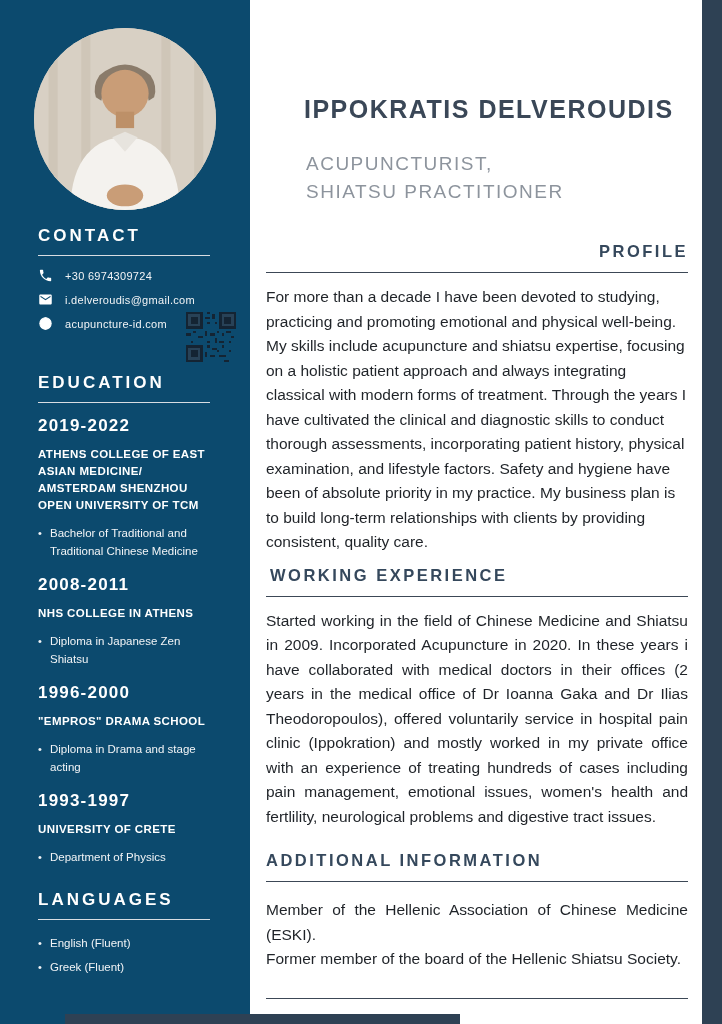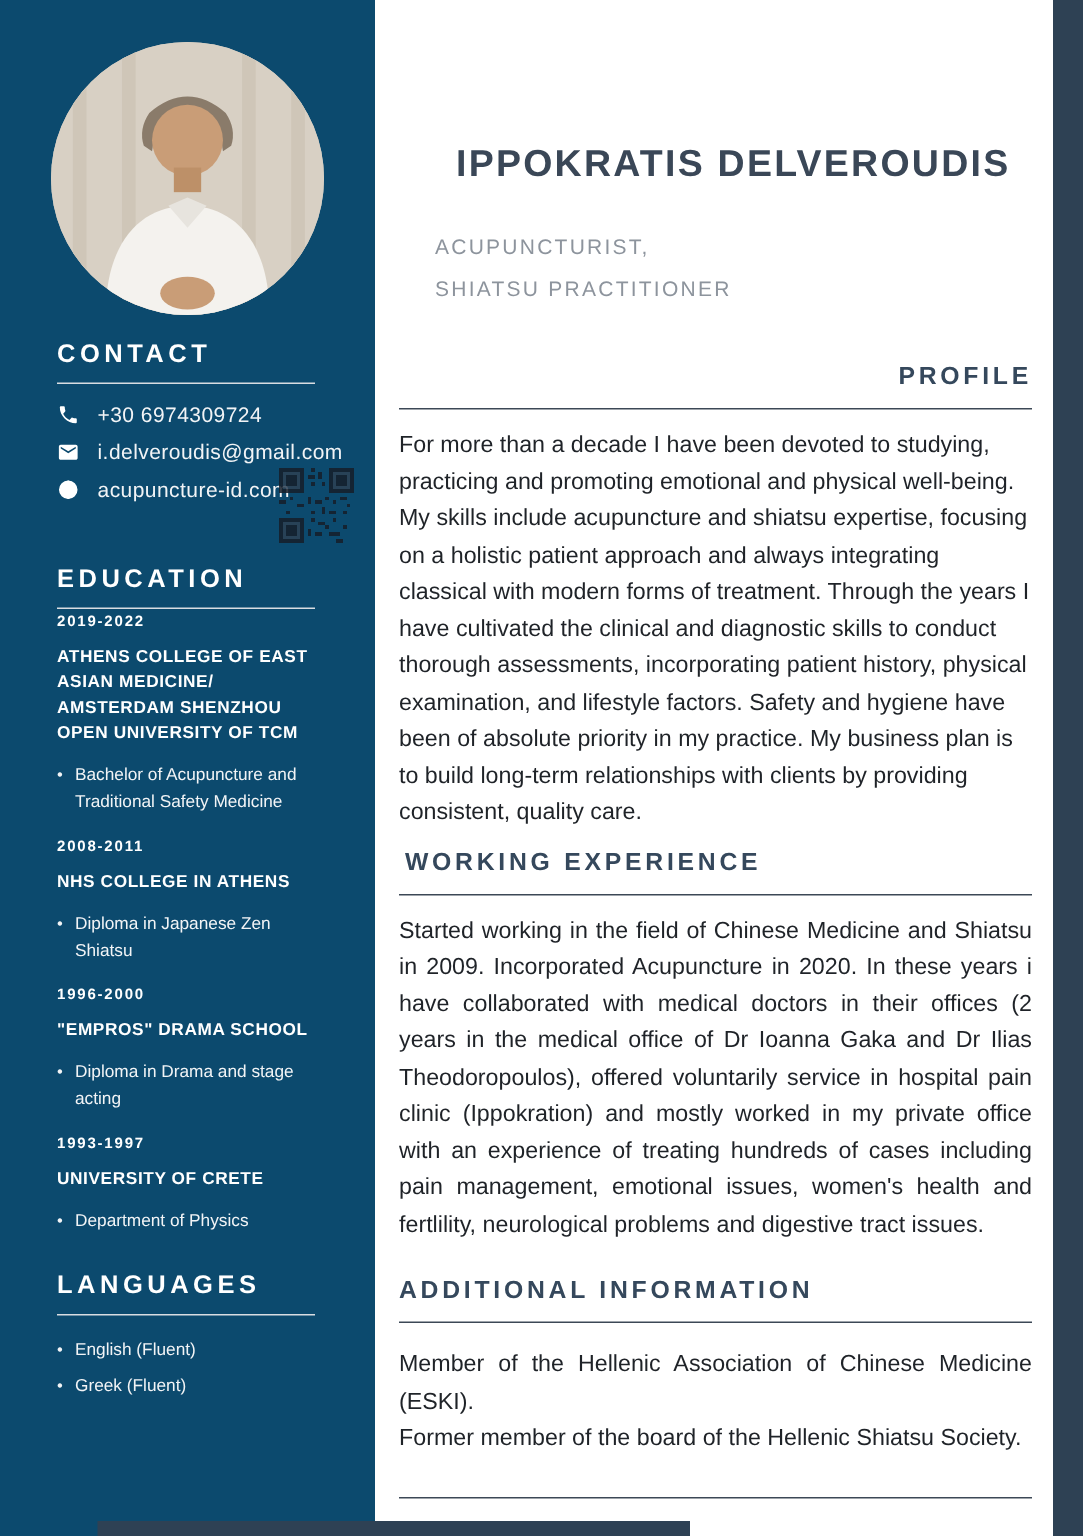--- a/index.html
+++ b/index.html
@@ -21,44 +21,44 @@
   .avatar svg { display:block; width:100%; height:100%; }
   .side-section { padding:0 38px 0 38px; }
   .side-heading {
     font-size:17px; font-weight:bold; letter-spacing:3px; color:#ffffff;
   }
   .side-rule { border:none; border-top:1px solid #d9dde2; width:172px; margin-top:9px; }
   .contact-list { margin-top:12px; }
   .contact-item { display:flex; align-items:center; margin-bottom:9px; }
   .contact-item .cicon { width:15px; height:15px; flex:0 0 15px; margin-right:12px; }
   .contact-item .cicon svg { display:block; width:15px; height:15px; fill:#ffffff; }
-  .contact-value { font-size:14px; letter-spacing:.3px; color:#f2f4f6; }
+  .contact-value { font-size:11px; letter-spacing:.3px; color:#f2f4f6; }
   .qr { position:absolute; left:186px; top:312px; width:50px; height:50px; opacity:.85; }
   .edu-heading-wrap { margin-top:42px; }
-  .edu-years { margin-top:3px; font-size:10px; font-weight:bold; letter-spacing:1.2px; }
+  .edu-years { margin-top:13px; font-size:17px; font-weight:bold; letter-spacing:1.2px; }
   .edu-school { margin-top:10px; font-size:11.5px; font-weight:bold; letter-spacing:.4px; line-height:17px; }
   .edu-detail, .lang-item {
     margin-top:10px; font-size:11.5px; line-height:18px; display:flex; color:#f2f4f6;
   }
   .bullet { flex:0 0 12px; font-size:11px; line-height:18px; }
   .gap-md { margin-top:15px; }
   .lang-heading-wrap { margin-top:24px; }
   .lang-list { margin-top:14px; }
   .lang-item { margin-top:6px; }
   
   .main {
     position:absolute; left:250px; top:17px; width:452px; height:1024px;
     padding:0 14px 0 16px;
   }
   .candidate-name {
     margin:78px 0 0 38px; font-size:25px; font-weight:bold;
     letter-spacing:1.5px; color:#3a4757;
   }
   .candidate-title {
-    margin:26px 0 0 24px; font-size:14px; letter-spacing:1.5px;
+    margin:26px 0 0 40px; font-size:19px; letter-spacing:1.5px;
     color:#8d949d; line-height:28px;
   }
   .main-heading {
     font-size:16.5px; font-weight:bold; letter-spacing:2.5px; color:#35485c;
   }
   .h-profile { margin-top:36px;text-align:right; }
   .h-experience { margin-top:11px; padding-left:4px; }
   .h-additional { margin-top:22px; }
   .main-rule { border:none; border-top:1.5px solid #3c4856; margin-top:11px; }
   .body-text {
@@ -178,21 +178,21 @@
 
     <div class="side-section edu-heading-wrap">
       <div class="side-heading">EDUCATION</div>
       <hr class="side-rule">
 
       <div>
         <div class="edu-years">2019-2022</div>
         <div class="edu-school">ATHENS COLLEGE OF EAST ASIAN MEDICINE/ AMSTERDAM SHENZHOU OPEN UNIVERSITY OF TCM</div>
         <div class="edu-detail">
           <span class="bullet">•</span>
-          <span>Bachelor of Acupuncture and Traditional Safety Medicine</span>
+          <span>Bachelor of Traditional and Traditional Chinese Medicine</span>
         </div>
       </div>
 
       <div class="gap-md">
         <div class="edu-years">2008-2011</div>
         <div class="edu-school">NHS COLLEGE IN ATHENS</div>
         <div class="edu-detail">
           <span class="bullet">•</span>
           <span>Diploma in Japanese Zen Shiatsu</span>
         </div>

